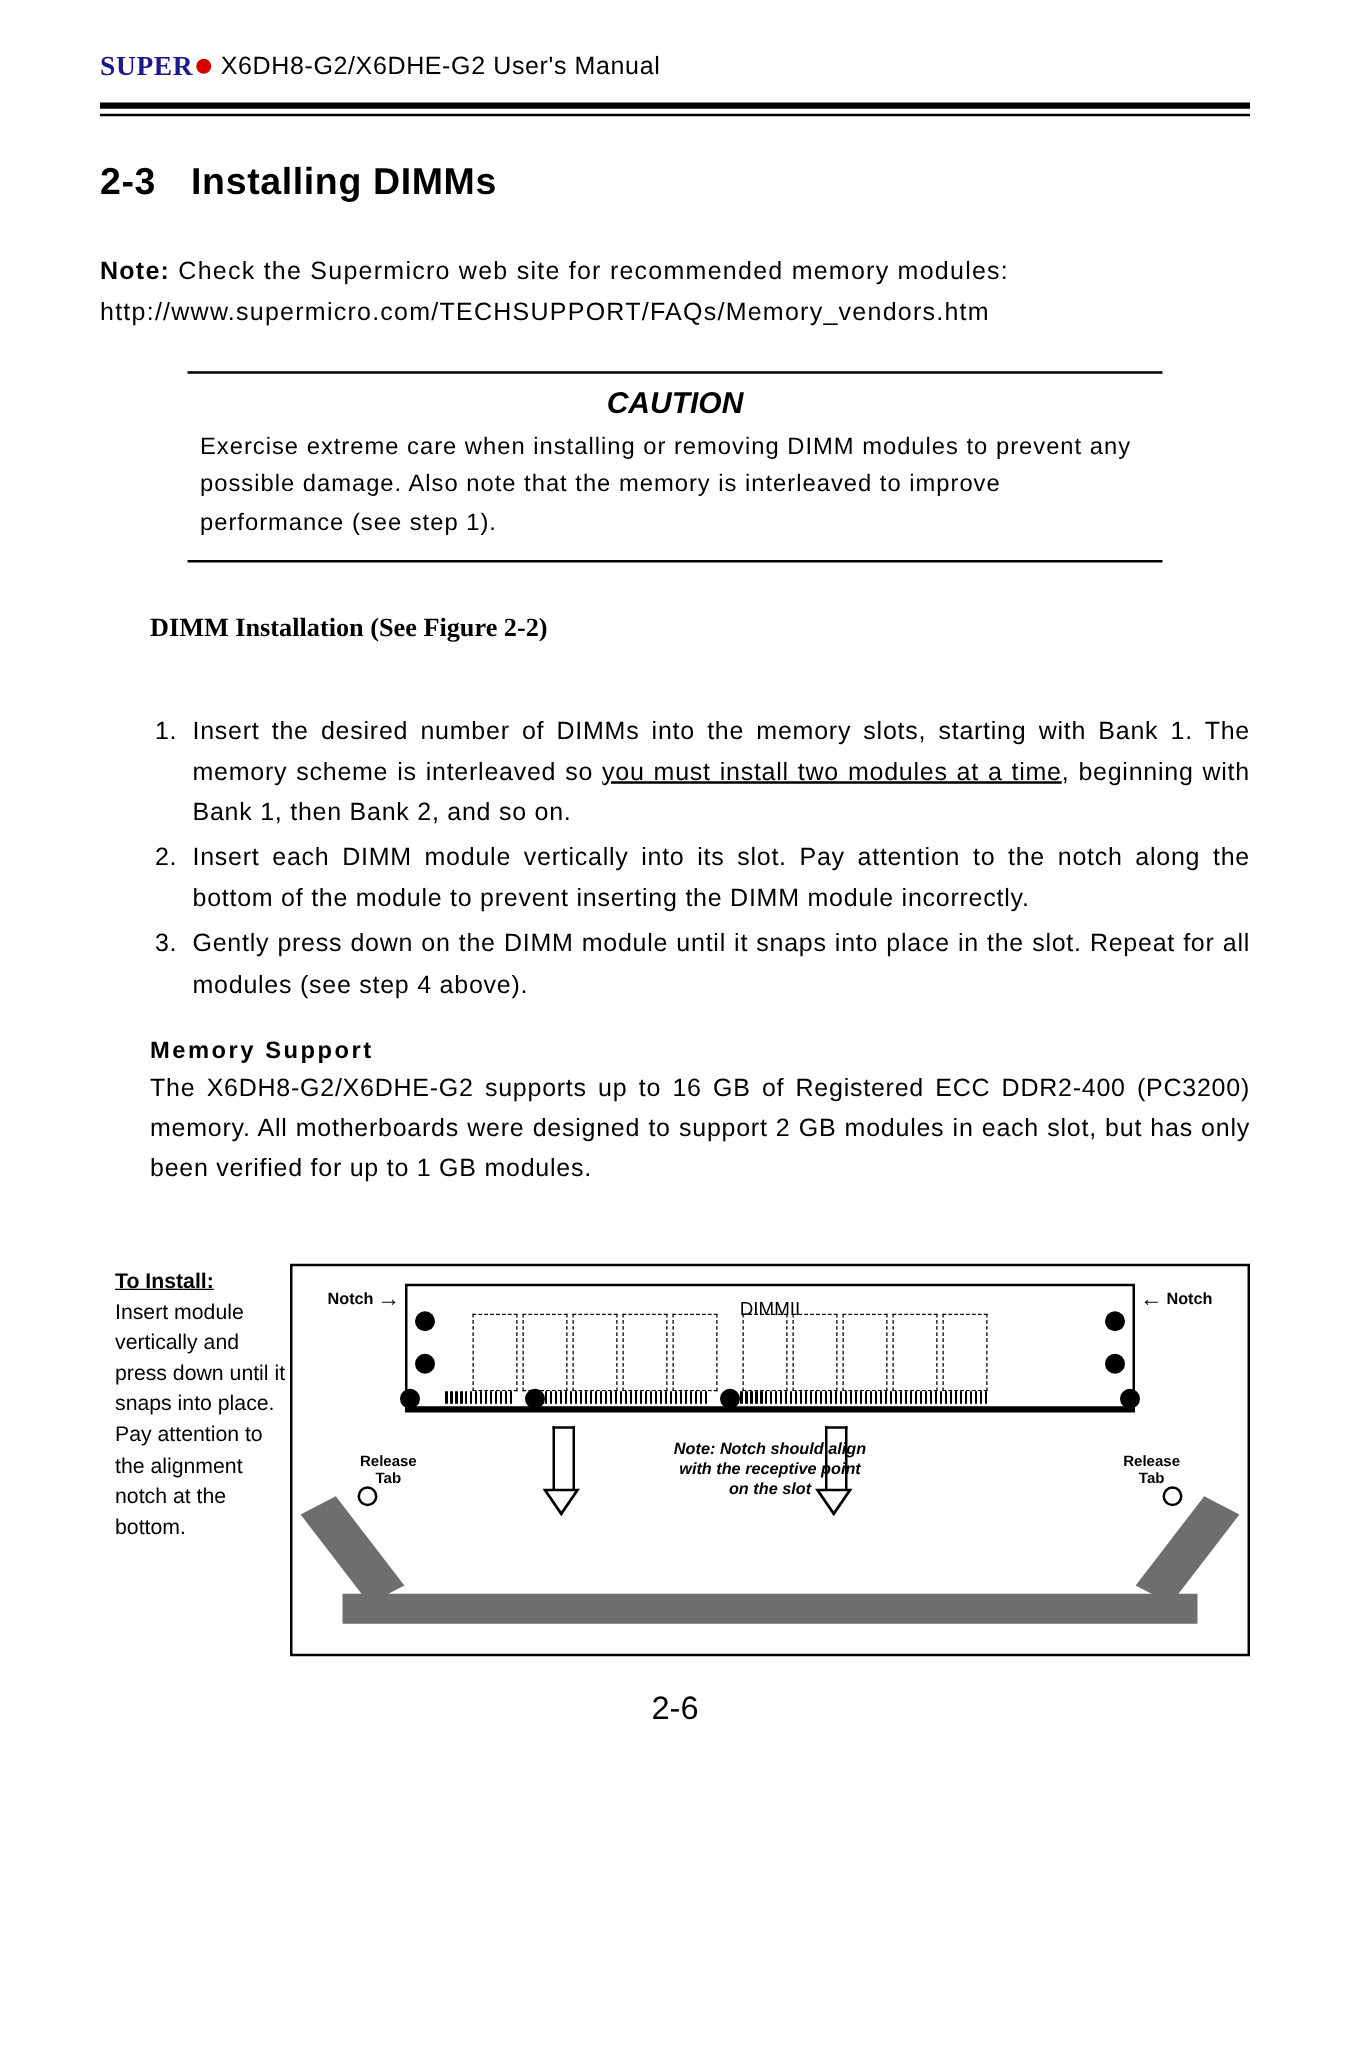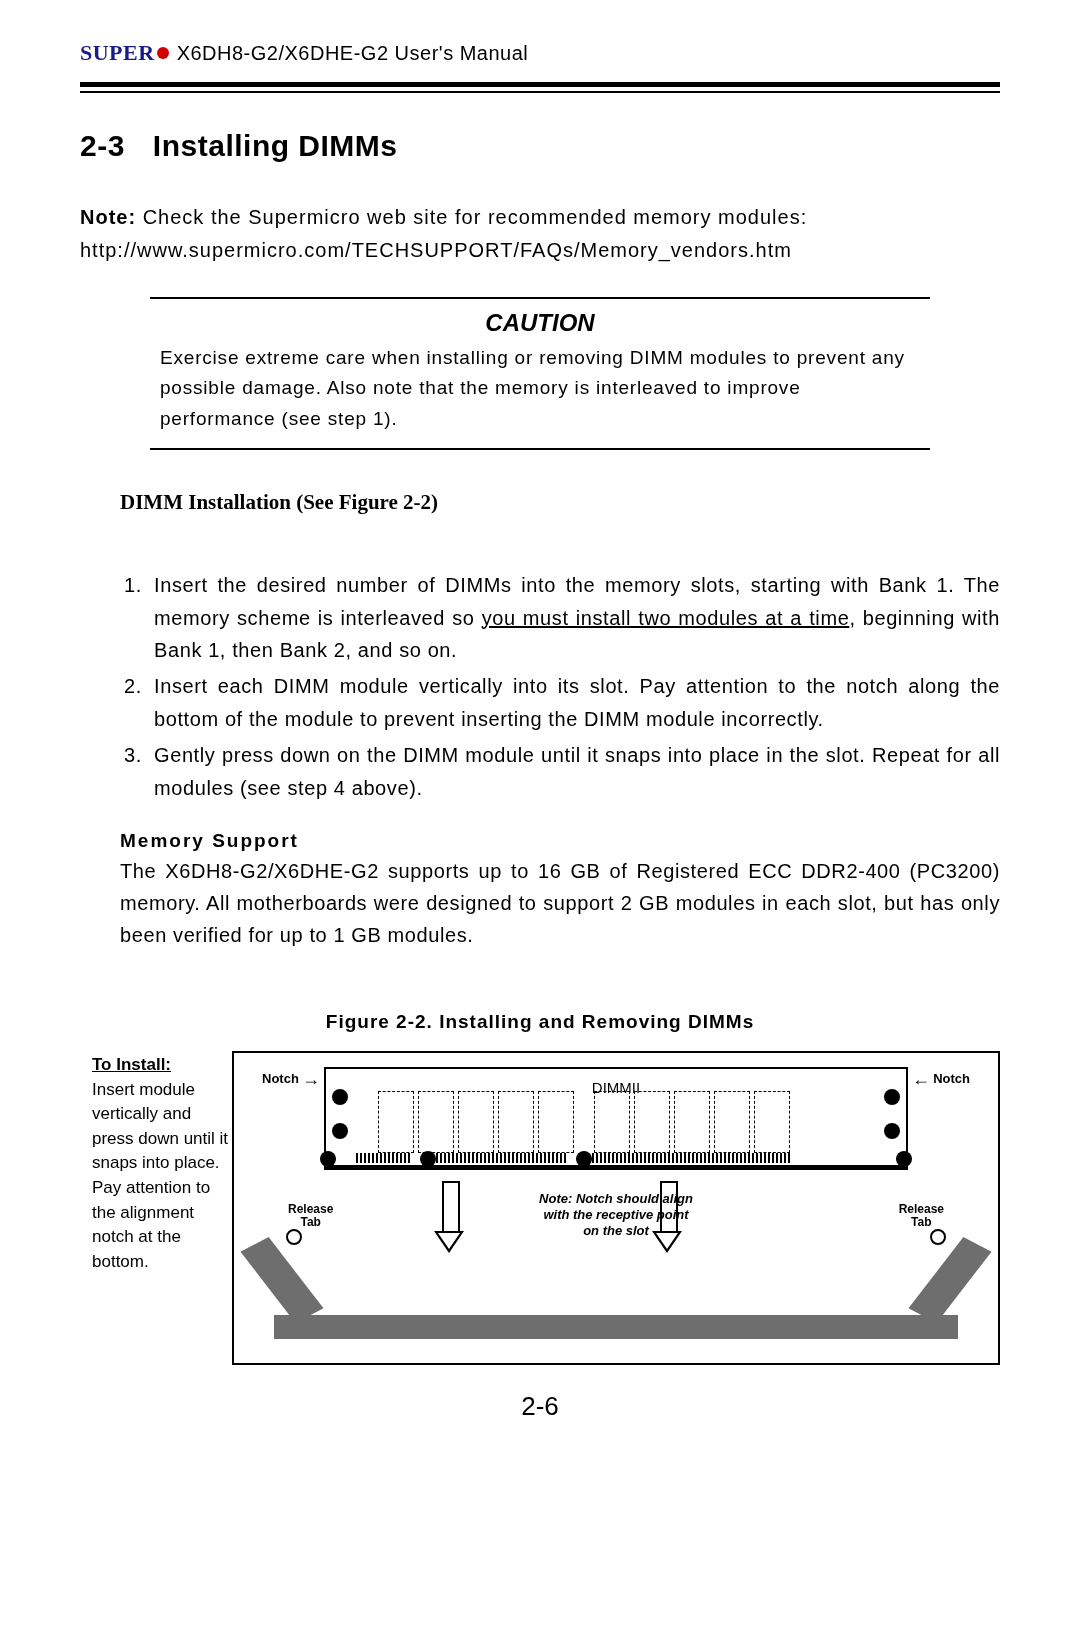--- a/index.html
+++ b/index.html
@@ -226,21 +226,20 @@
     <li>
       <span>Insert the desired number of DIMMs into the memory slots, starting with Bank 1.  The memory scheme is interleaved so </span><span class="u">you must install two modules at a time</span><span>, beginning with Bank 1, then Bank 2, and so on.</span>
     </li>
     <li>Insert each DIMM module vertically into its slot.  Pay attention to the notch along the bottom of the module to prevent inserting the DIMM module incorrectly.</li>
     <li>Gently press down on the DIMM module until it snaps into place in the slot.  Repeat for all modules (see step 4 above).</li>
   </ol>
 
   <div class="mem-head">Memory Support</div>
   <p class="mem-body">The X6DH8-G2/X6DHE-G2 supports up to 16 GB of Registered ECC DDR2-400 (PC3200) memory.  All motherboards were designed to support 2 GB modules in each slot, but has only been verified for up to 1 GB modules.</p>
 
-  <div class="fig-caption">Figure 2-2.  Installing and Removing DIMMs</div>
 
   <div class="figure-area">
     <div class="fig-side">
       <span class="t">To Install:</span><br>
       <span>Insert module vertically and press down until it snaps into place. Pay attention to the alignment notch at the bottom.</span>
     </div>
     <div class="fig-box">
 
       <span class="small-label" style="top:18px;left:28px;">Notch</span>
       <span class="arrow-r" style="top:16px;left:68px;">→</span>

